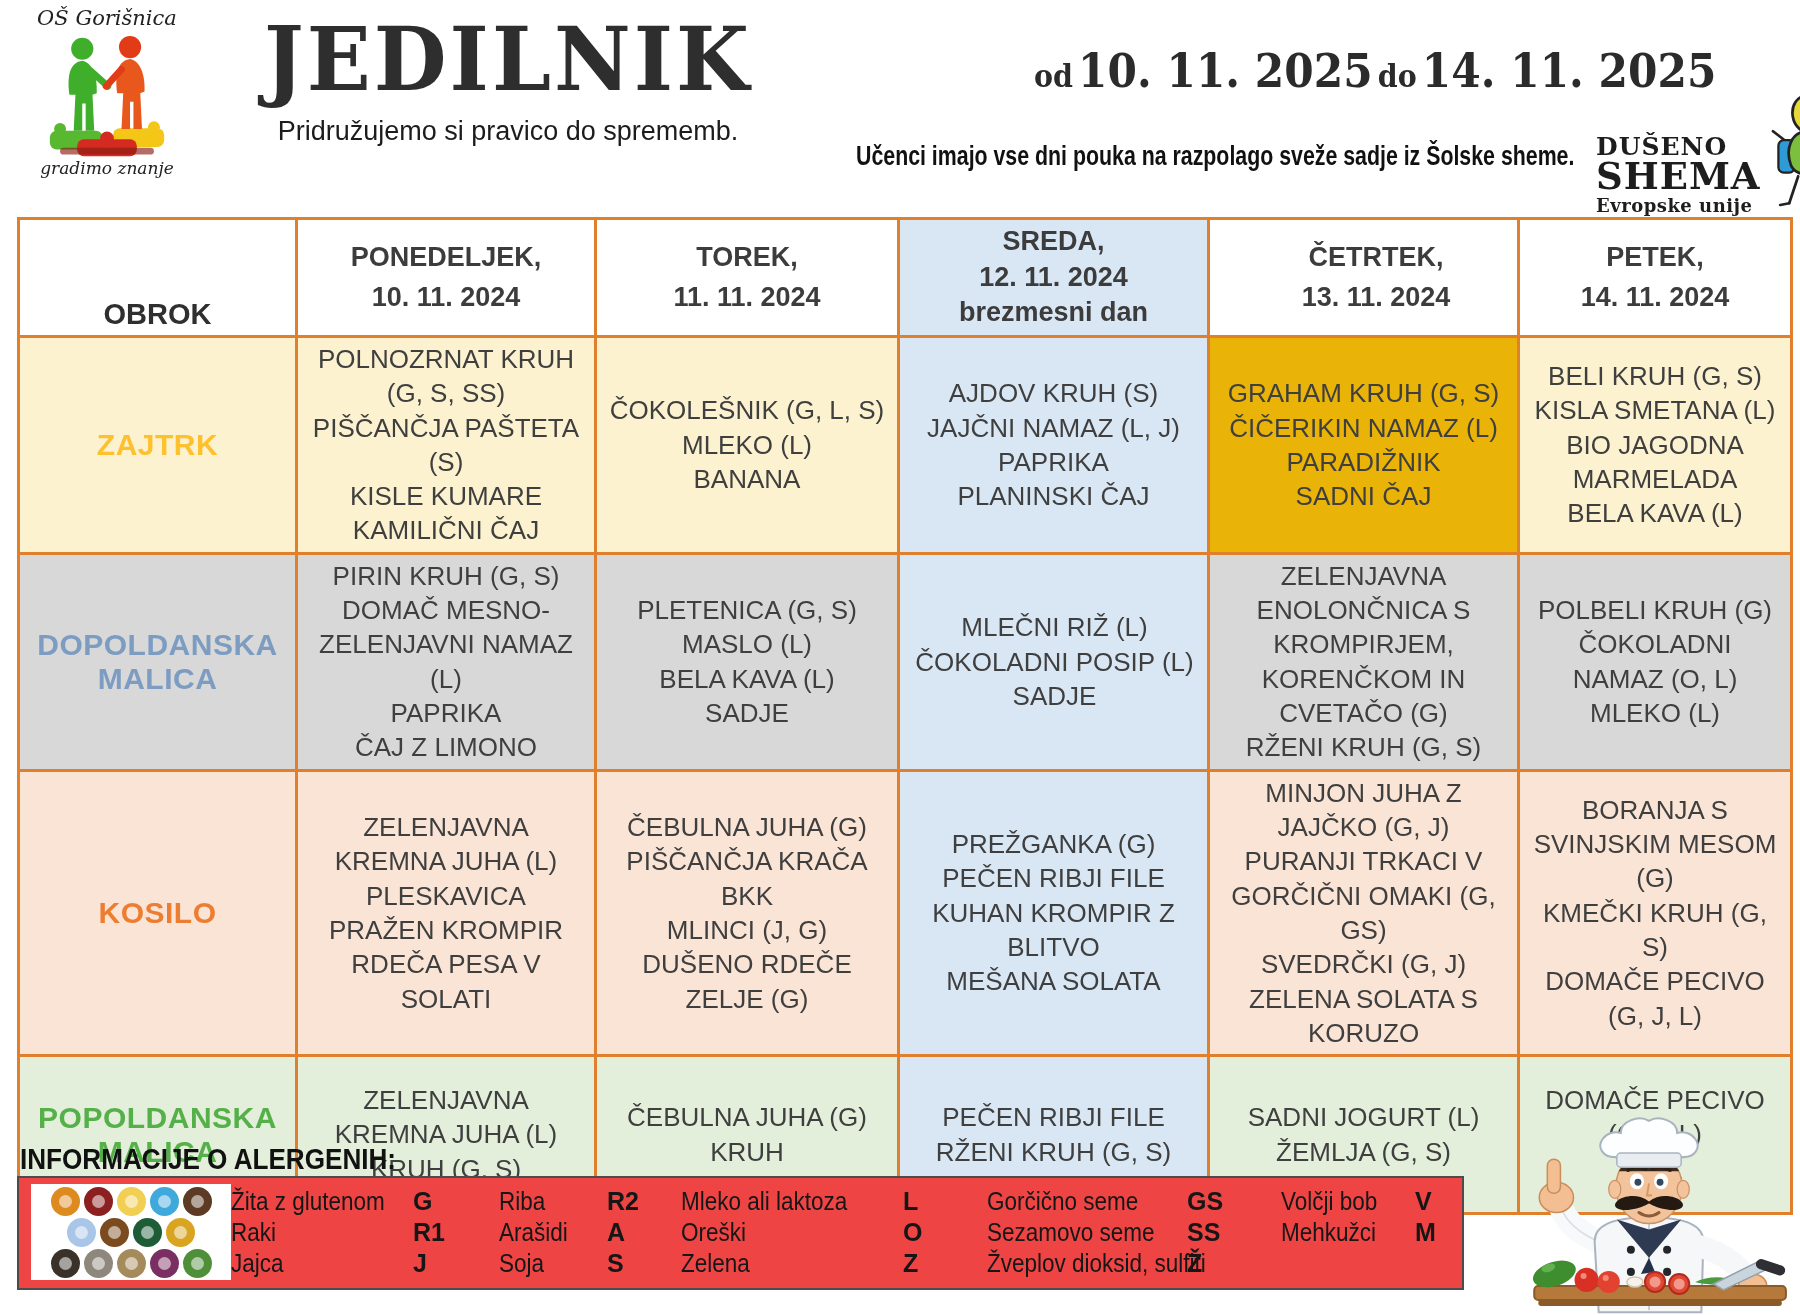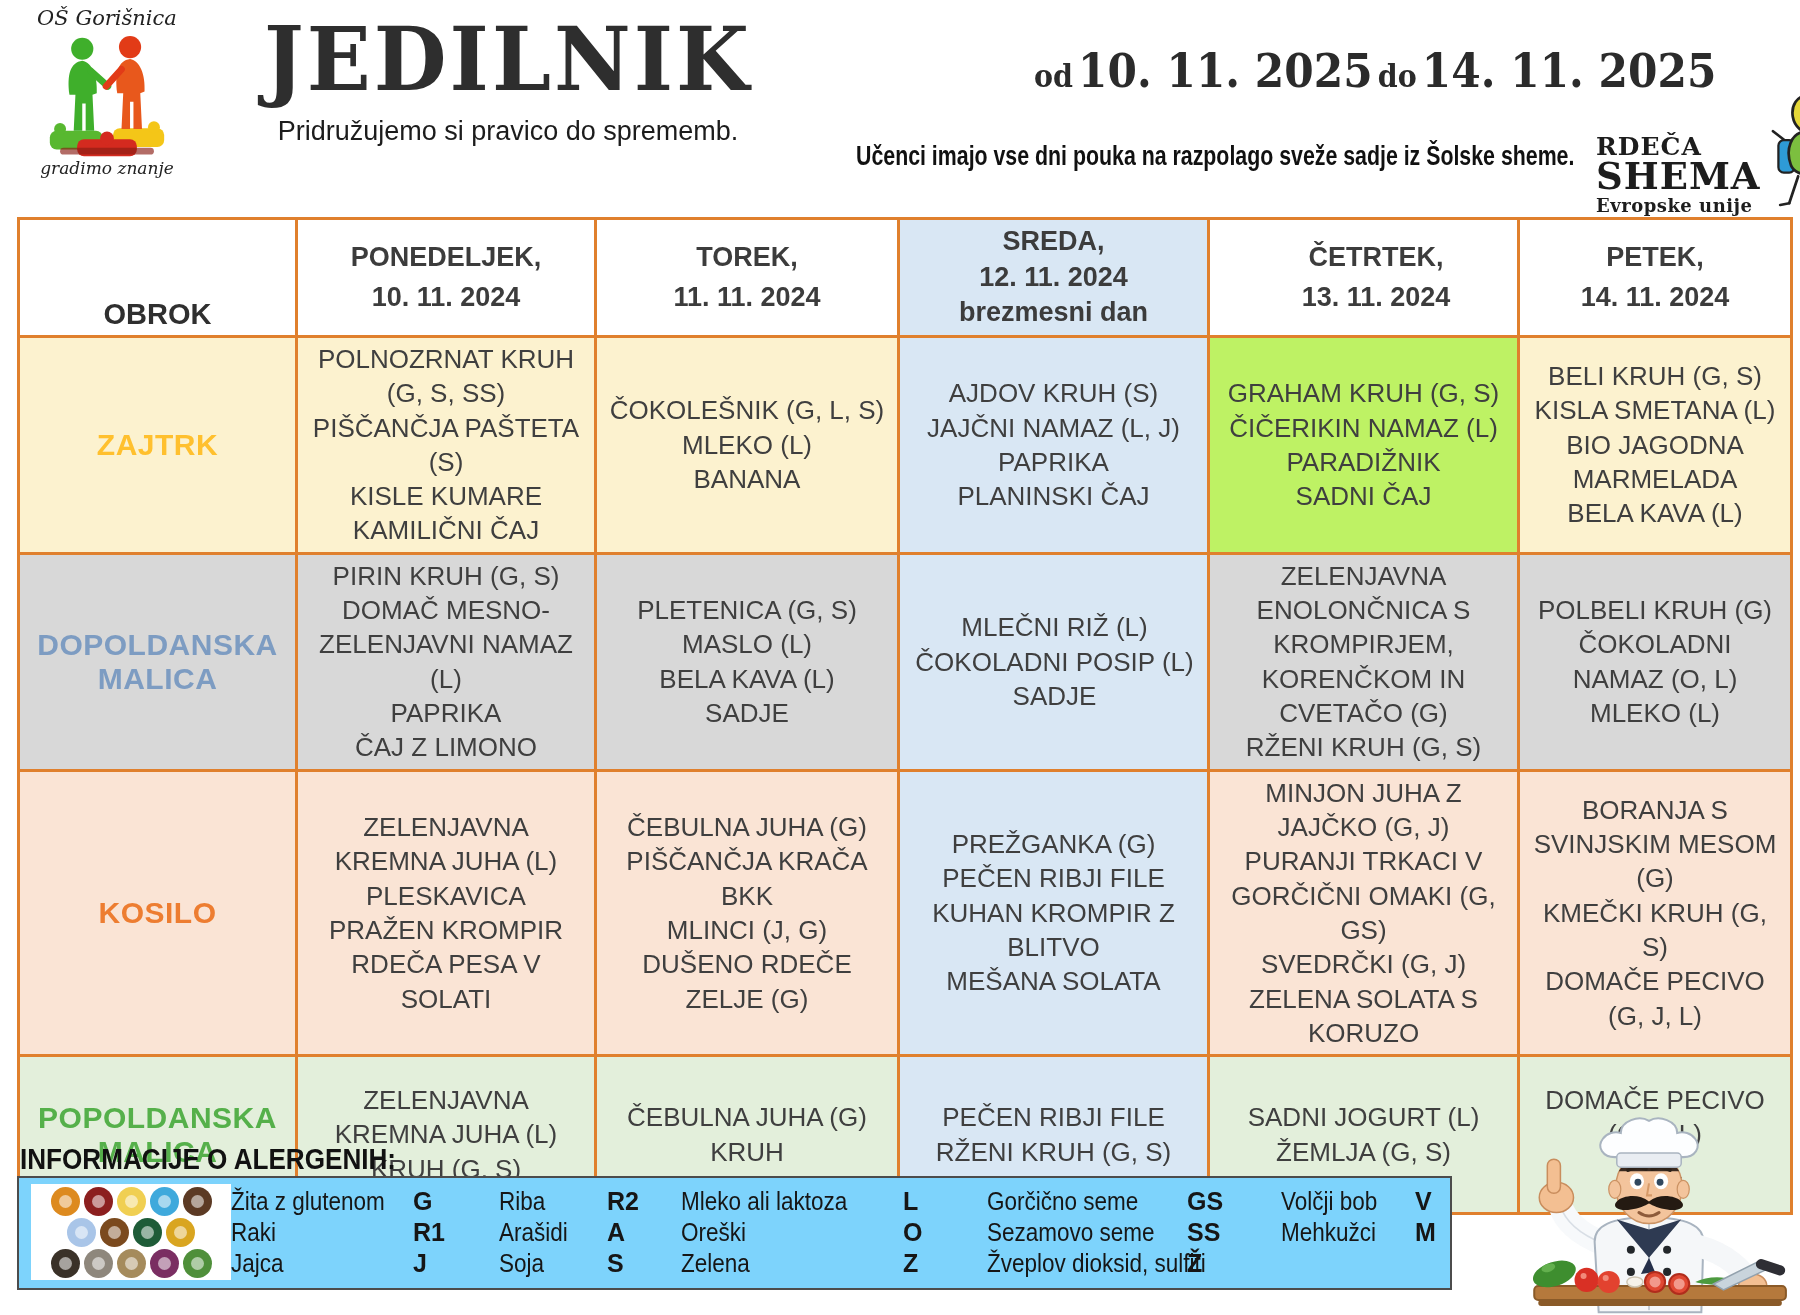--- a/index.html
+++ b/index.html
@@ -48,21 +48,21 @@
   th.corner{border:none;background:#fff;vertical-align:bottom;text-align:center;
     font-size:29px;font-weight:bold;color:#2f2f2f;padding-bottom:8px;}
   th.day{background:#fff;font-size:27px;font-weight:bold;color:#3c3c3c;line-height:1.5;text-align:center;vertical-align:middle;}
   th.meal{font-size:30px;font-weight:bold;text-align:center;vertical-align:middle;letter-spacing:0.5px;}
   td.dish{font-size:26px;line-height:1.32;text-align:center;vertical-align:middle;color:#3f3f3f;white-space:pre-line;}
 
   
   .allergen-heading{position:absolute;left:20px;top:1143px;font-size:29px;font-weight:bold;color:#111;
     white-space:nowrap;transform:scaleX(0.9);transform-origin:left center;}
   .allergen-box{position:absolute;left:17px;top:1176px;width:1431px;height:110px;
-    background:#7dd3fc;border:2px solid #4c4c4c;}
+    background:#ef4444;border:2px solid #4c4c4c;padding-left:12px;}
   .icon-panel{position:absolute;left:12px;top:6px;width:200px;height:96px;background:#ffffff;
     display:flex;flex-direction:column;justify-content:center;align-items:center;gap:2px;}
   .icon-row{display:flex;gap:4px;justify-content:center;}
   .al-icon{width:29px;height:29px;border-radius:50%;position:relative;flex:none;}
   .al-icon::after{content:"";position:absolute;left:8px;top:8px;width:13px;height:13px;border-radius:50%;
     background:rgba(255,255,255,0.55);}
   .al-col{position:absolute;top:8px;}
   .al-col .al-line{height:31px;line-height:31px;font-size:25px;color:#161616;white-space:nowrap;
     transform:scaleX(0.9);transform-origin:left center;}
   .al-col.codes .al-line{font-weight:bold;transform:none;}
@@ -115,21 +115,21 @@
   <span class="small" data-interactable="false">od</span>
   <span class="big" data-interactable="false">10. 11. 2025</span>
   <span class="small" data-interactable="false">do</span>
   <span class="big" data-interactable="false">14. 11. 2025</span>
 </div>
 
 <div class="fruit-note" data-interactable="false">Učenci imajo vse dni pouka na razpolago sveže sadje iz Šolske sheme.</div>
 
 <div class="scheme-logo" data-interactable="false">
   <div class="scheme-text" data-interactable="false">
-    <div class="scheme-l1" data-interactable="false">RDEČA</div>
+    <div class="scheme-l1" data-interactable="false">DUŠENO</div>
     <div class="scheme-l2" data-interactable="false">SHEMA</div>
     <div class="scheme-l3" data-interactable="false">Evropske unije</div>
   </div>
   <svg class="scheme-figure" viewBox="0 0 100 140" data-interactable="false" aria-hidden="true">
     <g stroke="#222" stroke-width="3" stroke-linecap="round">
       <path d="M38,98 L28,128" fill="none"></path>
       <path d="M60,98 L74,124" fill="none"></path>
       <path d="M28,128 L18,130" fill="none"></path>
       <path d="M74,124 L84,128" fill="none"></path>
       <path d="M28,62 L10,48" fill="none"></path>
@@ -183,21 +183,21 @@
 PIŠČANČJA PAŠTETA (S)
 KISLE KUMARE
 KAMILIČNI ČAJ</td>
         <td class="dish" data-interactable="false" style="background: rgb(252, 242, 207);">ČOKOLEŠNIK (G, L, S)
 MLEKO (L)
 BANANA</td>
         <td class="dish" data-interactable="false" style="background: rgb(217, 231, 244);">AJDOV KRUH (S)
 JAJČNI NAMAZ (L, J)
 PAPRIKA
 PLANINSKI ČAJ</td>
-        <td class="dish" data-interactable="false" style="background: #bef264;">GRAHAM KRUH (G, S)
+        <td class="dish" data-interactable="false" style="background: #eab308;">GRAHAM KRUH (G, S)
 ČIČERIKIN NAMAZ (L)
 PARADIŽNIK
 SADNI ČAJ</td>
         <td class="dish" data-interactable="false" style="background: rgb(252, 242, 207);">BELI KRUH (G, S)
 KISLA SMETANA (L)
 BIO JAGODNA MARMELADA
 BELA KAVA (L)</td>
       </tr>
       <tr class="r1">
         <th class="meal" data-interactable="false" style="background: rgb(216, 216, 216); color: rgb(125, 156, 194);">DOPOLDANSKA MALICA</th>

